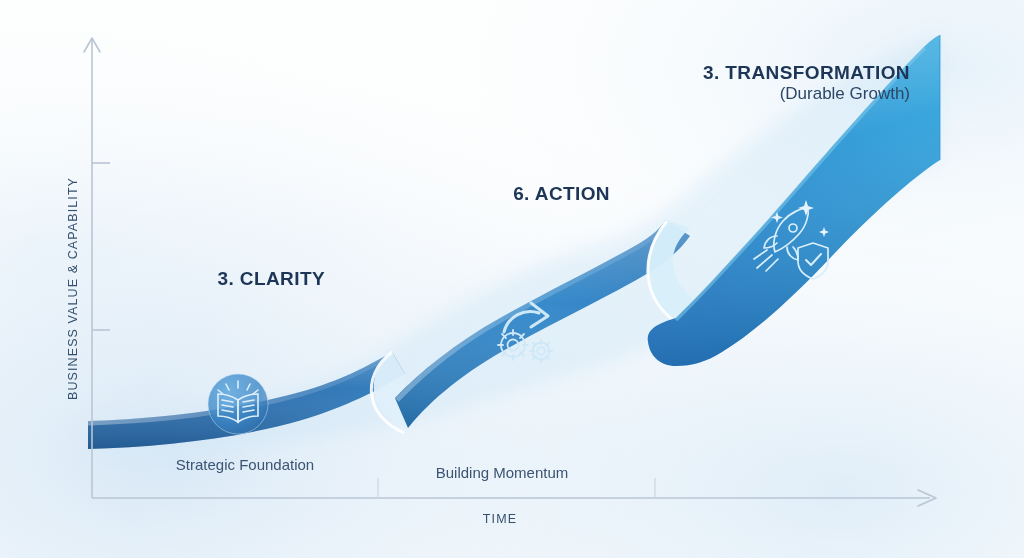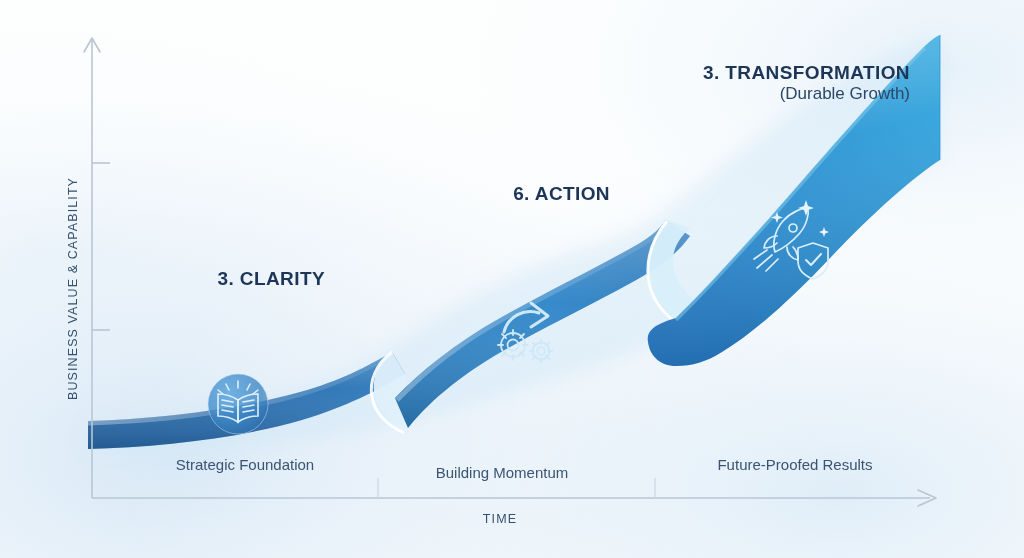--- a/index.html
+++ b/index.html
@@ -333,18 +333,17 @@
     <div class="stage-title">6. ACTION</div>
   </div>
 
   <div class="stage-block" style="left:655px; top:62px; width:255px;">
     <div class="stage-title">3. TRANSFORMATION</div>
     <div class="stage-sub">(Durable Growth)</div>
   </div>
 
   <div class="txt phase-label" style="left:135px; top:456px; width:220px;">Strategic Foundation</div>
   <div class="txt phase-label" style="left:392px; top:456px; width:220px;margin-top:8px;">Building Momentum</div>
-  <div class="txt phase-label" style="left:685px; top:456px; width:220px;">Future-Proofed Results</div>
 
   <div id="y-axis-label" class="axis-label">BUSINESS VALUE &amp; CAPABILITY</div>
   <div id="x-axis-label" class="txt axis-label">TIME</div>
 
 </div>
 
 </body></html>

